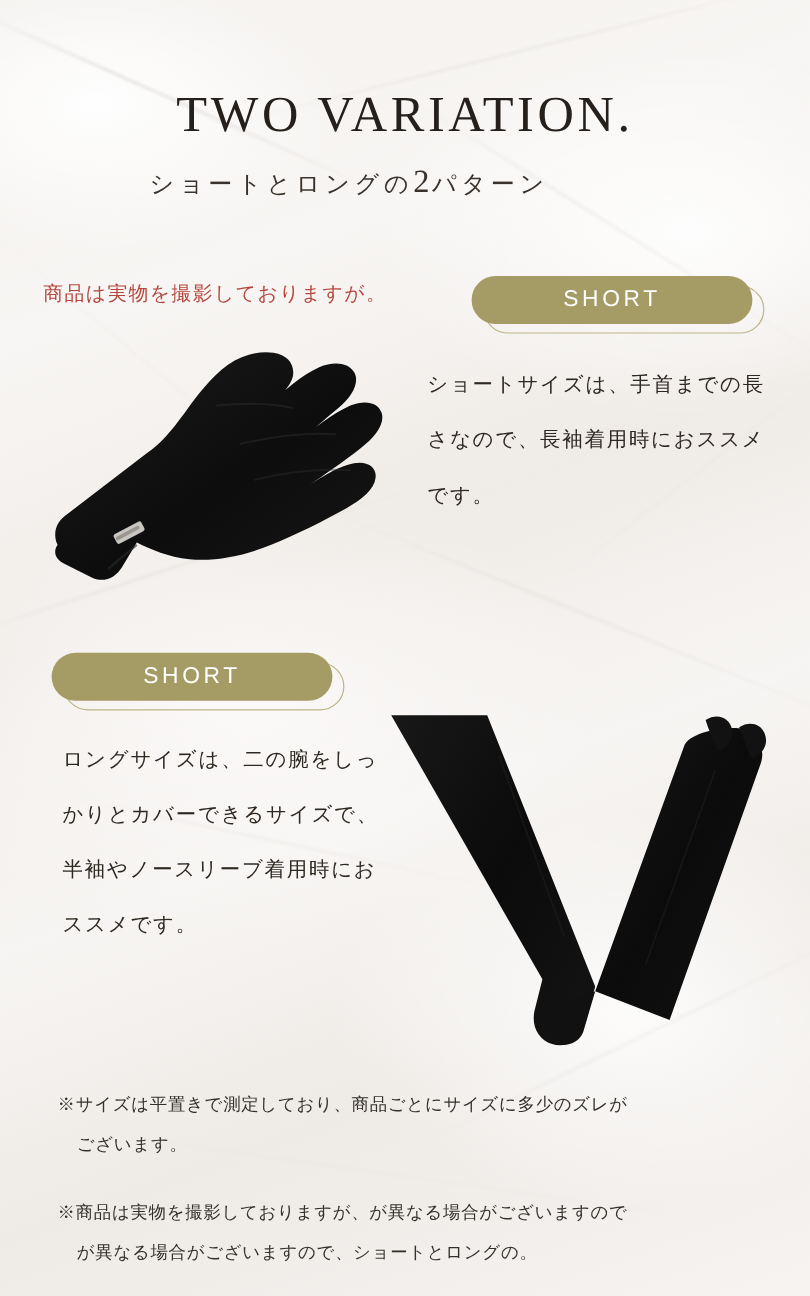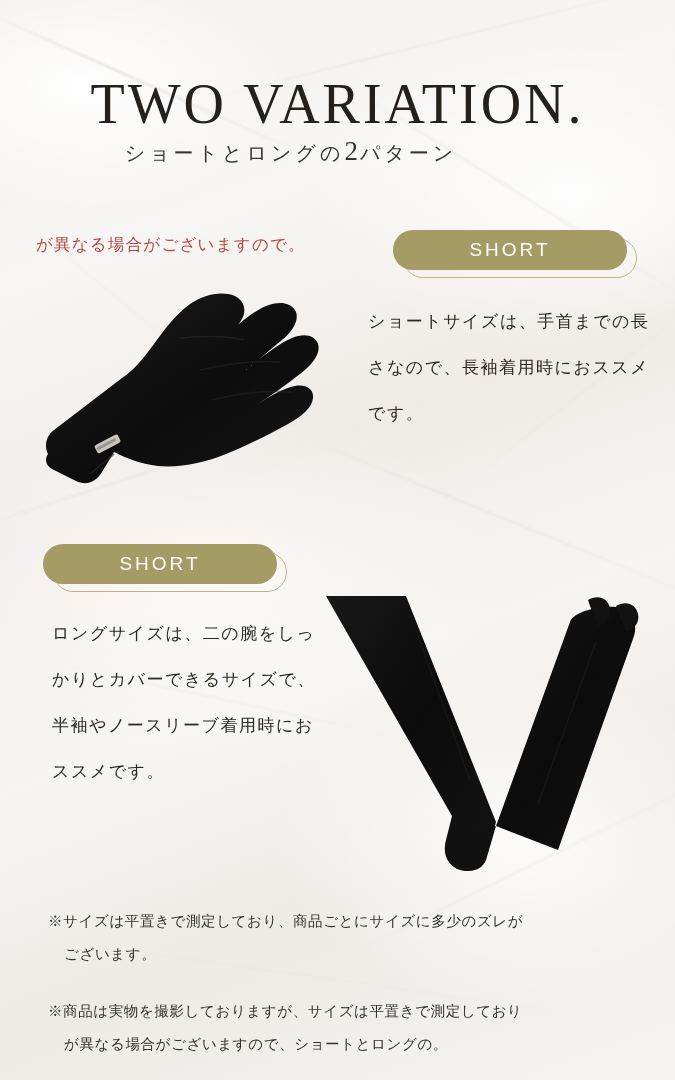--- a/index.html
+++ b/index.html
@@ -44,21 +44,21 @@
   .v9 { left: 420px; top: 390px; width: 330px; height: 1.4px; transform: rotate(-38deg); opacity: .33; }
   .v10 { left: 90px; top: 980px; width: 500px; height: 1.3px; transform: rotate(8deg); opacity: .3; }
 
   .title {
     position: absolute;
     top: 72px;
     left: 0;
     width: 675px;
     text-align: center;
     font-family: "Liberation Serif", serif;
-    font-size: 56px;
+    font-size: 42px;
     letter-spacing: 3px;
     color: #26201c;
     font-weight: 400;
   }
   .subtitle {
     position: absolute;
     top: 136px;
     left: 0;
     width: 582px;
     text-align: center;
@@ -111,21 +111,21 @@
   .pill-long-outline { top: 552px; left: 53px; width: 234px; }
 
   .desc {
     position: absolute;
     font-family: "DejaVu Serif", serif;
     font-size: 17px;
     line-height: 46px;
     letter-spacing: 1.5px;
     color: #2e2822;
   }
-  .desc-short { top: 298px; left: 368px; width: 292px; }
+  .desc-short { top: 298px; left: 356px; width: 292px; }
   .desc-long { top: 610px; left: 52px; width: 272px; }
 
   
   .img-short {
     position: absolute;
     top: 278px;
     left: 30px;
     width: 322px;
     height: 220px;
   }
@@ -166,21 +166,21 @@
   <div class="vein v8"></div>
   <div class="vein v9"></div>
   <div class="vein v10"></div>
 
   <div class="title">TWO VARIATION.</div>
 
   <div class="subtitle">
     <span>ショートとロングの</span><span class="num">2</span><span>パターン</span>
   </div>
 
-  <div class="note-red">が異なる場合がございますので。</div>
+  <div class="note-red">商品は実物を撮影しておりますが。</div>
 
   <div class="pill-outline pill-short-outline"></div>
   <div class="pill pill-short">SHORT</div>
 
   <div class="desc desc-short">ショートサイズは、手首までの長さなので、長袖着用時におススメです。</div>
 
   <svg class="img-short" viewBox="0 0 322 220">
     <defs>
       <linearGradient id="gloveGrad" x1="0" y1="0" x2="1" y2="1">
         <stop offset="0%" stop-color="#1b1b1b"></stop>
@@ -238,18 +238,18 @@
     <path d="M96,40 L150,190" stroke="#222" stroke-width="1.4" fill="none" opacity="0.5"></path>
     <path d="M276,52 L218,214" stroke="#222" stroke-width="1.4" fill="none" opacity="0.5"></path>
   </svg>
 
   <div class="footnotes">
     <div class="footnote">
       <span>※サイズは平置きで測定しており、商品ごとにサイズに多少のズレが</span>
       <span class="indent">ございます。</span>
     </div>
     <div class="footnote">
-      <span>※商品は実物を撮影しておりますが、サイズは平置きで測定しており</span>
+      <span>※商品は実物を撮影しておりますが、が異なる場合がございますので</span>
       <span class="indent">が異なる場合がございますので、ショートとロングの。</span>
     </div>
   </div>
 
 </div>
 
 </body></html>

